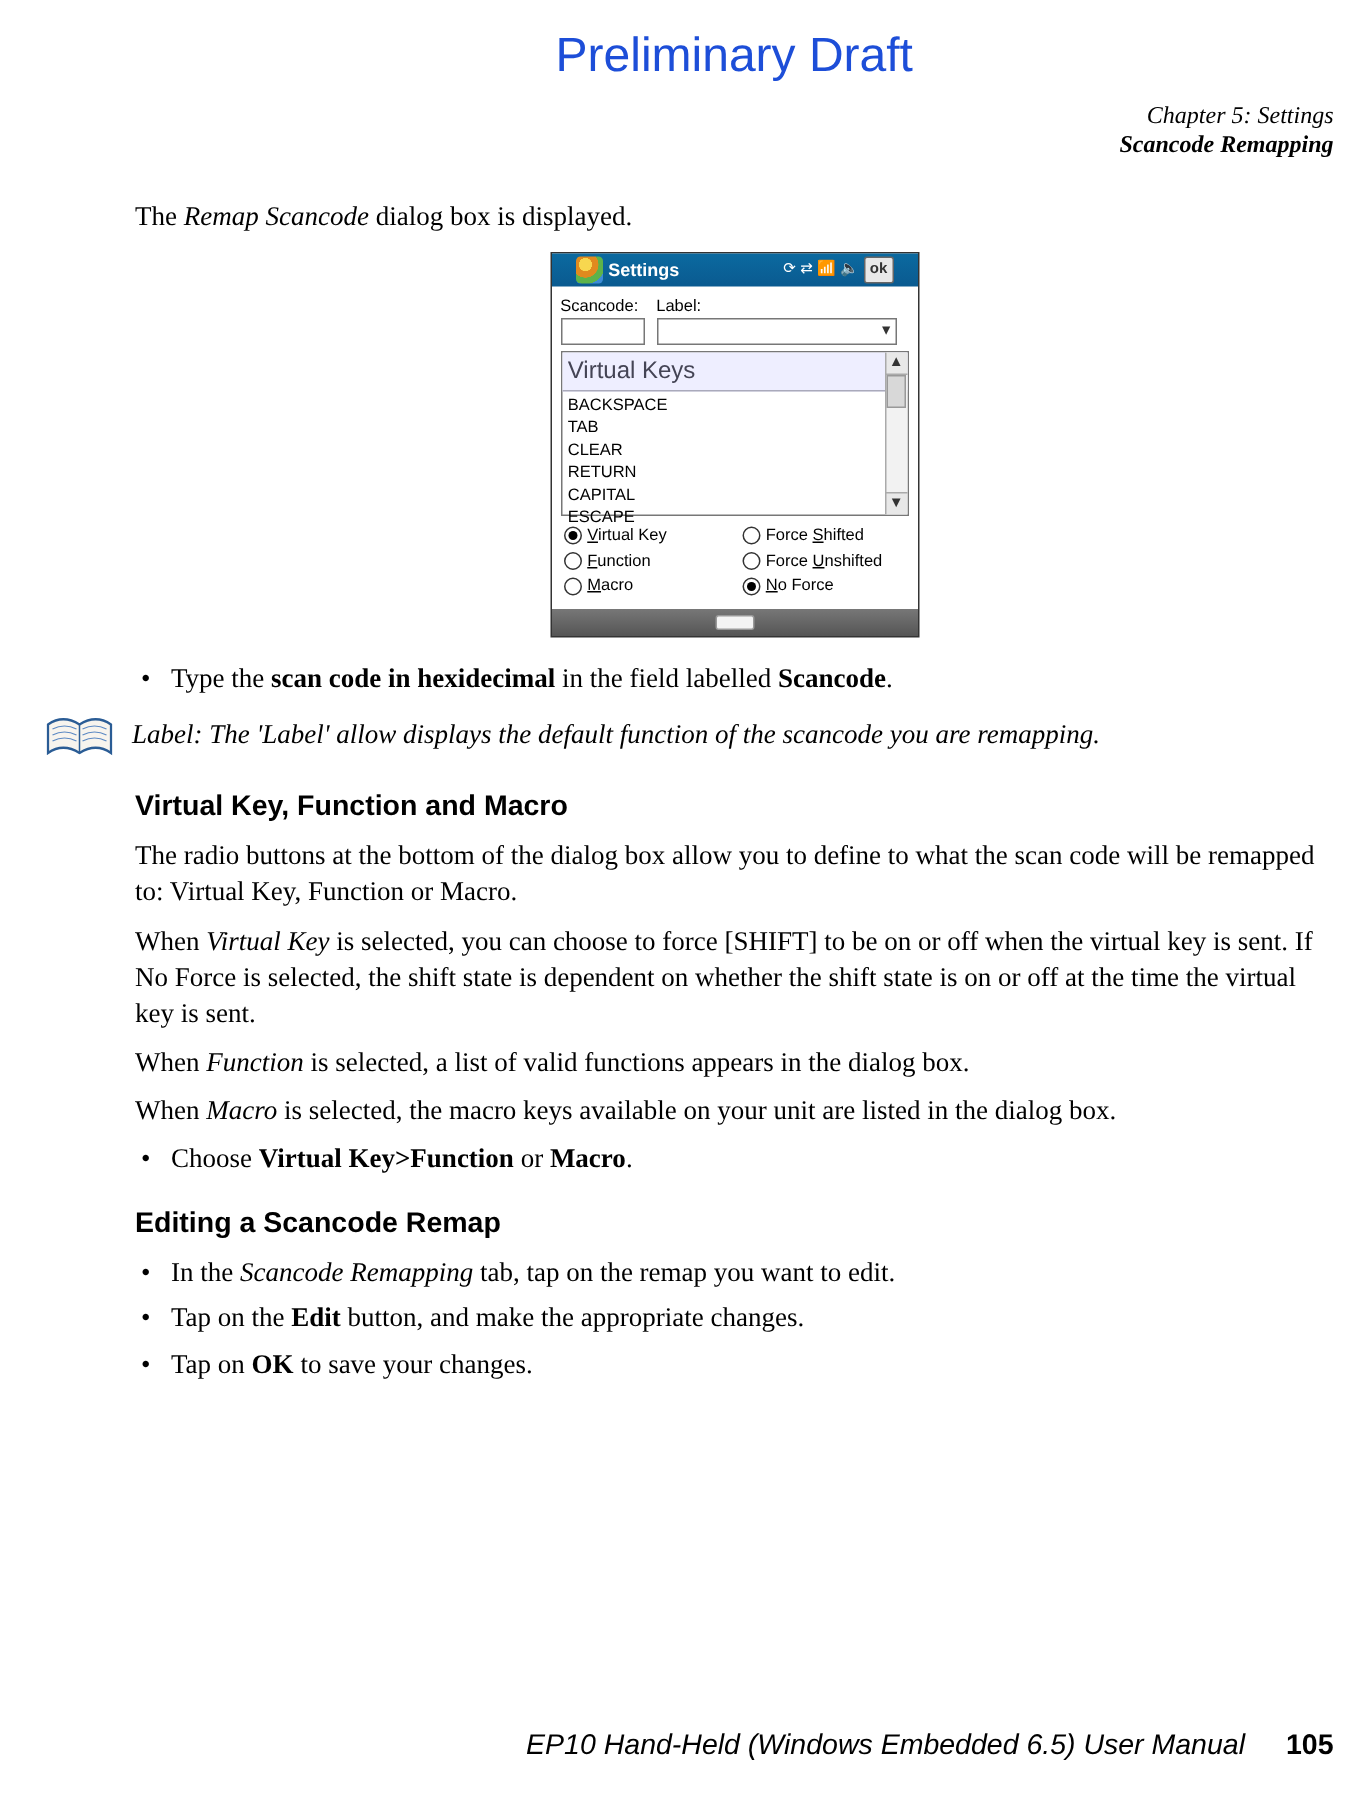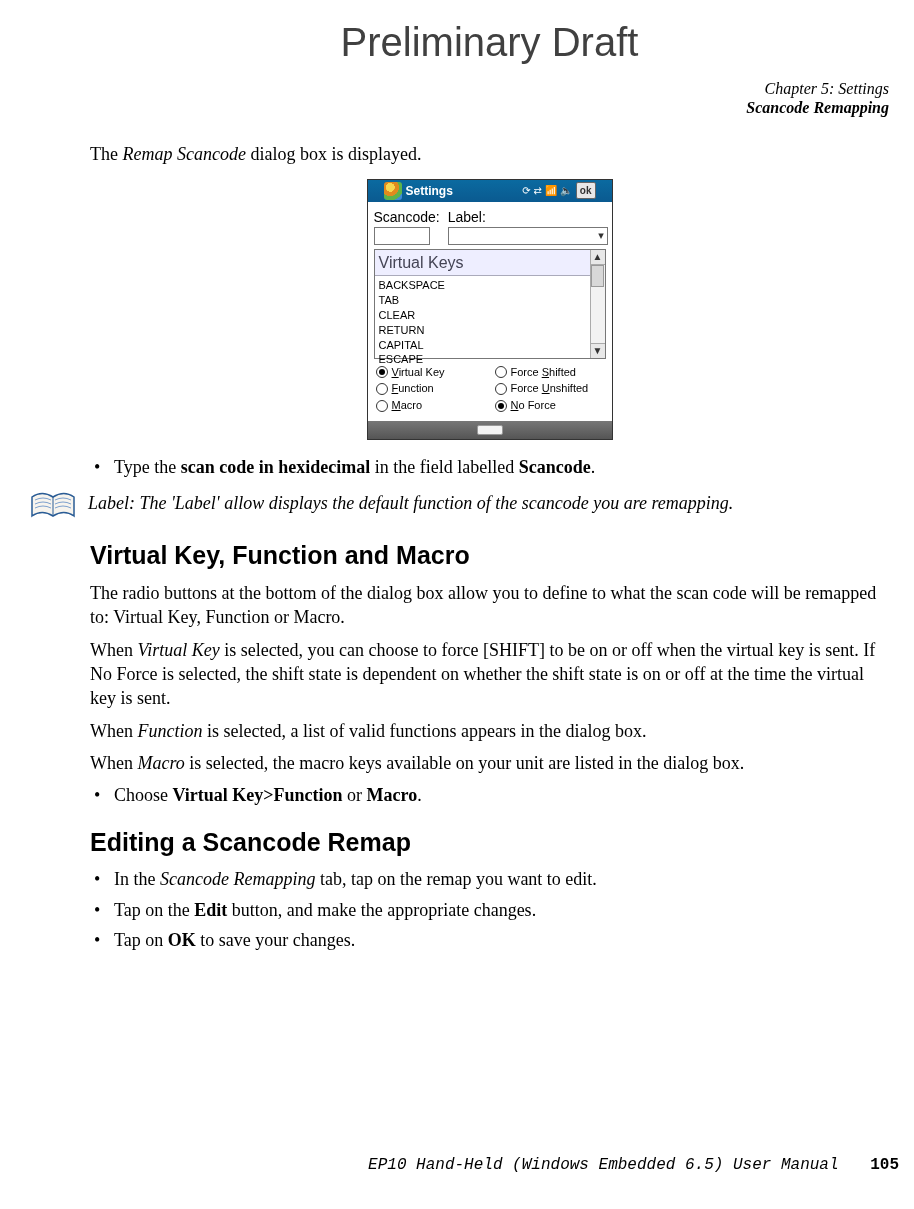--- a/index.html
+++ b/index.html
@@ -9,22 +9,22 @@
       background: #fff;
       font-family: "Times New Roman", Times, serif;
       font-size: 18px;
       line-height: 1.35;
       color: #000;
       position: relative;
       padding: 15px 25px 40px 90px;
     }
     .watermark {
       text-align: center;
-      color: #404040;
-      font-size: 40px;
+      color: #1d4ed8;
+      font-size: 32px;
       font-family: Arial, Helvetica, sans-serif;
       margin-bottom: 10px;
     }
     .header-right {
       text-align: right;
       font-style: italic;
       font-size: 16px;
       line-height: 1.2;
       margin-bottom: 25px;
     }
@@ -71,21 +71,21 @@
       border: 1px solid #666;
       border-radius: 2px;
     }
     .field-row {
       display: flex;
       gap: 8px;
       padding: 6px 6px 4px 6px;
       align-items: flex-start;
     }
     .field-col { display: flex; flex-direction: column; }
-    .field-col label { font-size: 14px; }
+    .field-col label { font-size: 11px; }
     .scancode-input {
       width: 56px; height: 18px;
       border: 1px solid #777;
       background: #fff;
     }
     .label-select {
       width: 160px; height: 18px;
       border: 1px solid #777;
       background: #fff;
       position: relative;
@@ -191,30 +191,30 @@
     }
     .note-icon {
       width: 46px; height: 30px;
       flex-shrink: 0;
     }
     .note-text { font-style: italic; }
     .note-label { font-style: italic; }
     .subhead {
       font-family: "Trebuchet MS", Arial, sans-serif;
       font-weight: bold;
-      font-size: 25px;
+      font-size: 19px;
       margin: 18px 0 6px 0;
     }
     .footer {
       position: absolute;
       bottom: 32px;
-      right: 15px;
+      right: 25px;
       font-style: italic;
-      font-size: 16px;
-      font-family: Liberation Mono, monospace;
+      font-size: 19px;
+      font-family: Liberation Sans, sans-serif;
     }
     .footer .pagenum {
       font-weight: bold;
       font-style: normal;
       margin-left: 22px;
     }
   </style>
 </head>
 <body>
 

